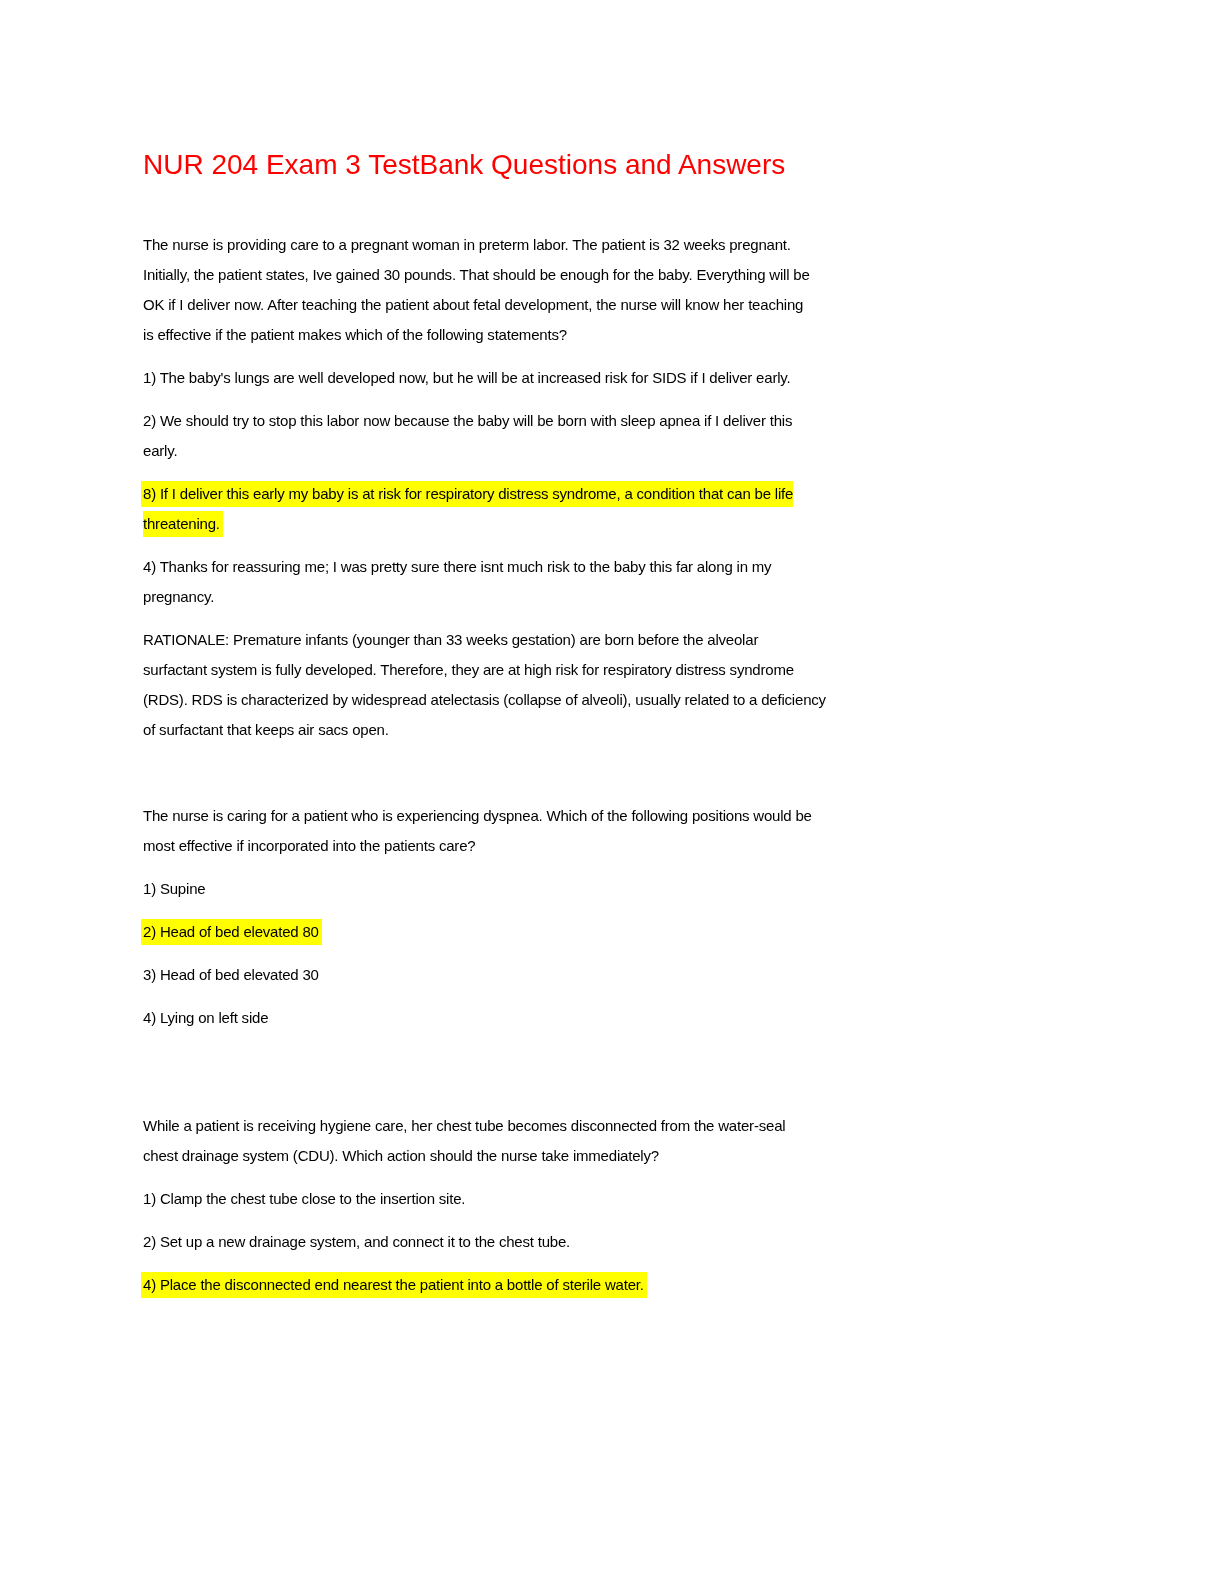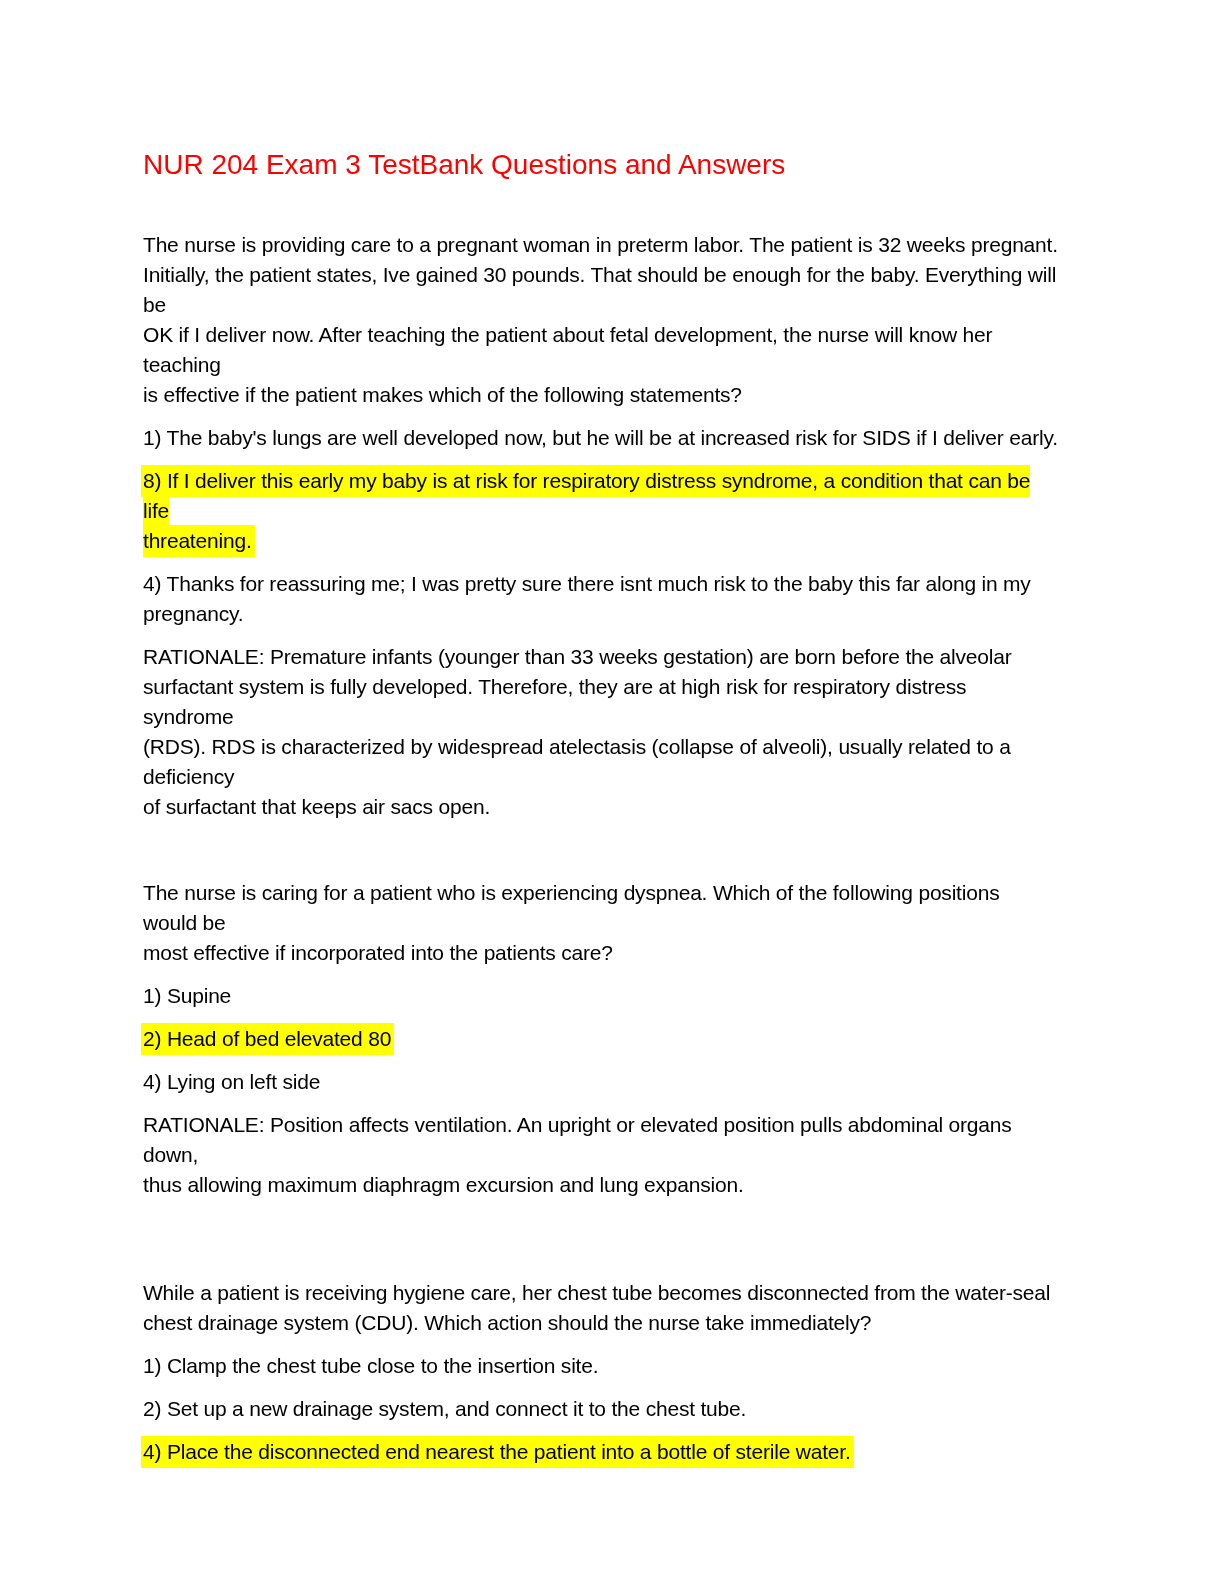--- a/index.html
+++ b/index.html
@@ -24,21 +24,21 @@
   }
   .title {
     font-size: 28px;
     line-height: 40px;
     font-weight: 400;
     color: var(--title-color);
     margin: 0 0 45px 0;
     letter-spacing: 0;
   }
   .doc {
-    font-size: 21px;
+    font-size: 15px;
     letter-spacing: -0.2px;
     line-height: 30px;
     margin: 0 0 13px 0;
     white-space: pre-line;
     max-width: 1045px;
   }
   .doc span { white-space: pre-line; margin-top: 48px; }
   .hl {
     background: var(--highlight-color);
     padding: 4px 3px 5px 2px;
@@ -53,40 +53,41 @@
 <div class="page">
 
   <h1 class="title">NUR 204 Exam 3 TestBank Questions and Answers</h1>
 
   <section>
     <p class="doc">The nurse is providing care to a pregnant woman in preterm labor. The patient is 32 weeks pregnant.
 Initially, the patient states, Ive gained 30 pounds. That should be enough for the baby. Everything will be
 OK if I deliver now. After teaching the patient about fetal development, the nurse will know her teaching
 is effective if the patient makes which of the following statements?</p>
     <p class="doc"><span>1) The baby's lungs are well developed now, but he will be at increased risk for SIDS if I deliver early.</span></p>
+    <p class="doc"><span>2) We should try to stop this labor now because the baby will be born with sleep apnea if I deliver this
+early.</span></p>
     <p class="doc"><span class="hl">8) If I deliver this early my baby is at risk for respiratory distress syndrome, a condition that can be life
 threatening.</span></p>
     <p class="doc"><span>4) Thanks for reassuring me; I was pretty sure there isnt much risk to the baby this far along in my
 pregnancy.</span></p>
     <p class="doc">RATIONALE: Premature infants (younger than 33 weeks gestation) are born before the alveolar
 surfactant system is fully developed. Therefore, they are at high risk for respiratory distress syndrome
 (RDS). RDS is characterized by widespread atelectasis (collapse of alveoli), usually related to a deficiency
 of surfactant that keeps air sacs open.</p>
   </section>
 
   <div class="spacer"></div>
 
   <section>
     <p class="doc">The nurse is caring for a patient who is experiencing dyspnea. Which of the following positions would be
 most effective if incorporated into the patients care?</p>
     <p class="doc"><span>1) Supine</span></p>
     <p class="doc"><span class="hl">2) Head of bed elevated 80</span></p>
+    <p class="doc"><span>3) Head of bed elevated 30</span></p>
     <p class="doc"><span>4) Lying on left side</span></p>
-    <p class="doc">RATIONALE: Position affects ventilation. An upright or elevated position pulls abdominal organs down,
-thus allowing maximum diaphragm excursion and lung expansion.</p>
   </section>
 
   <div class="spacer spacer-lg"></div>
 
   <section>
     <p class="doc">While a patient is receiving hygiene care, her chest tube becomes disconnected from the water-seal
 chest drainage system (CDU). Which action should the nurse take immediately?</p>
     <p class="doc"><span>1) Clamp the chest tube close to the insertion site.</span></p>
     <p class="doc"><span>2) Set up a new drainage system, and connect it to the chest tube.</span></p>
     <p class="doc"><span class="hl">4) Place the disconnected end nearest the patient into a bottle of sterile water.</span></p>

